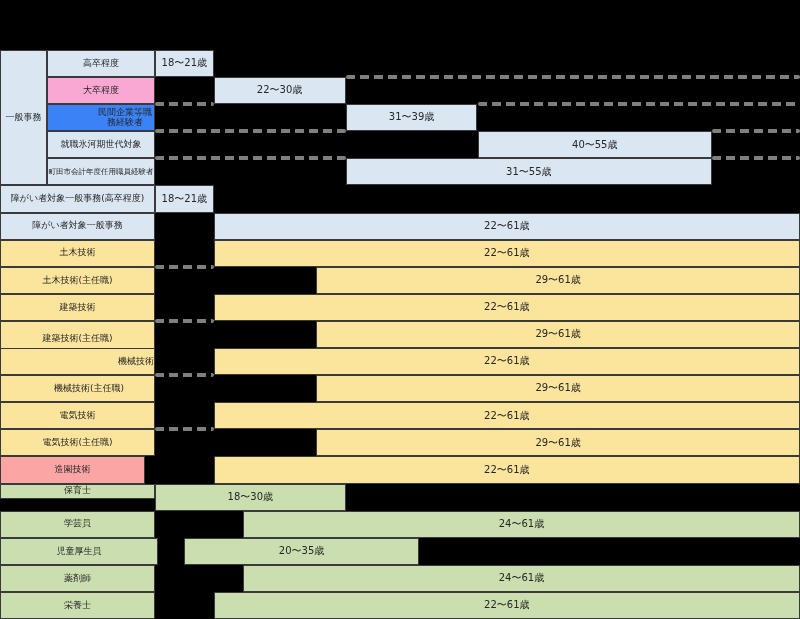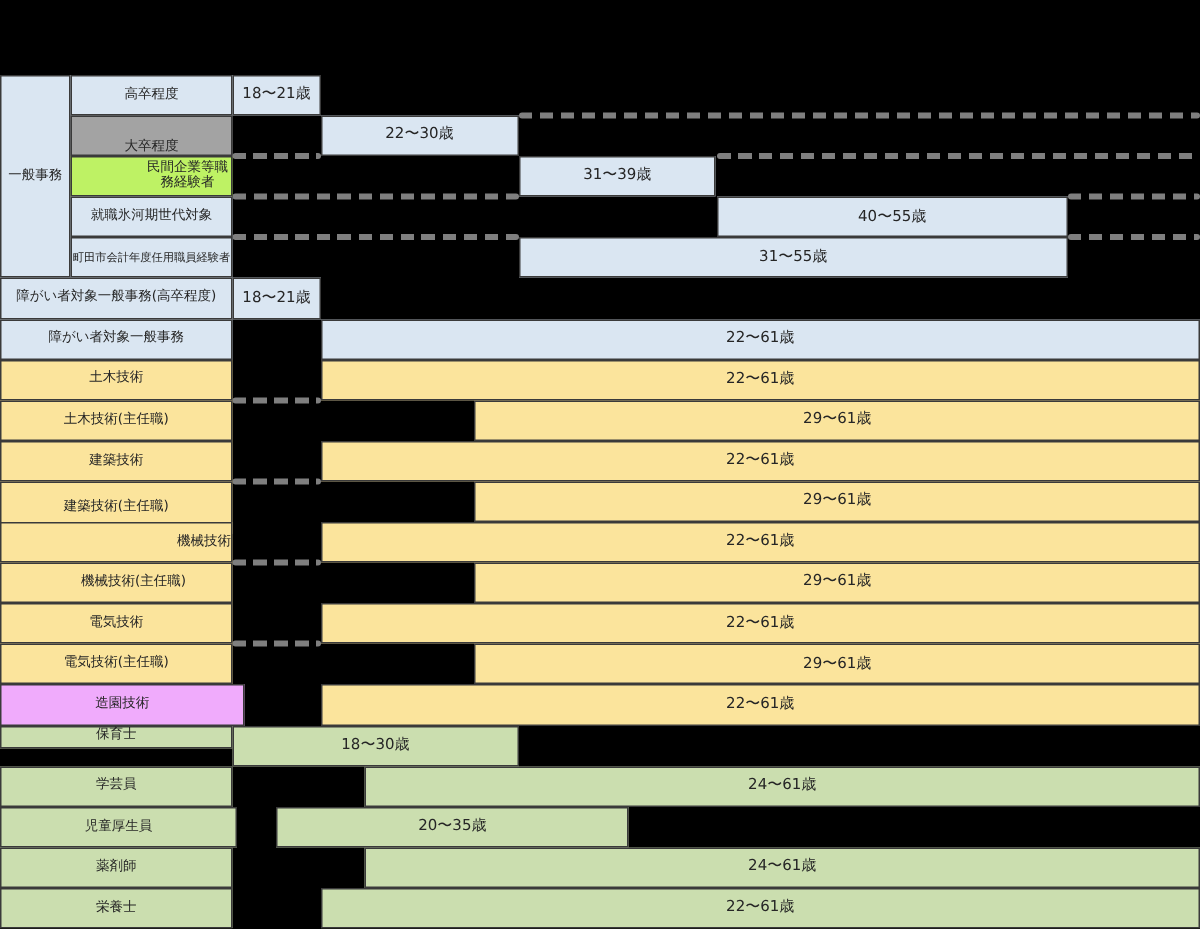--- a/index.html
+++ b/index.html
@@ -27,27 +27,27 @@
 <div class="stage" style="background: rgb(0, 0, 0);">
     <div class="cell label-cell" style="left: 47px; top: 50px; width: 108px; height: 27.0952px; background: rgb(218, 230, 242); border-color: rgb(58, 58, 58); color: rgb(38, 38, 38);">
       <span>高卒程度</span>
     </div>
     <div class="cell group-cell" style="left: 0px; top: 50px; width: 47px; height: 135.476px; background: rgb(218, 230, 242); border-color: rgb(58, 58, 58); color: rgb(38, 38, 38);">
       <span>一般事務</span>
     </div>
     <div class="cell bar" style="left: 155px; top: 50px; width: 58.6364px; height: 27.0952px; background: rgb(218, 230, 242); border-color: rgb(58, 58, 58); color: rgb(38, 38, 38);">
       <span>18〜21歳</span>
     </div>
-    <div class="cell label-cell" style="left: 47px; top: 77.0952px; width: 108px; height: 27.0952px; background: #a3a3a3; border-color: rgb(58, 58, 58); color: rgb(38, 38, 38); align-items: flex-end;">
+    <div class="cell label-cell" style="left: 47px; top: 77.0952px; width: 108px; height: 27.0952px; background: #f9a8d4; border-color: rgb(58, 58, 58); color: rgb(38, 38, 38);">
       <span>大卒程度</span>
     </div>
     <div class="cell bar" style="left: 213.636px; top: 77.0952px; width: 131.932px; height: 27.0952px; background: rgb(218, 230, 242); border-color: rgb(58, 58, 58); color: rgb(38, 38, 38);">
       <span>22〜30歳</span>
     </div>
-    <div class="cell label-cell" style="left: 47px; top: 104.19px; width: 108px; height: 27.0952px; background: #bef264; border-color: rgb(58, 58, 58); color: rgb(38, 38, 38); padding-left: 48px;">
+    <div class="cell label-cell" style="left: 47px; top: 104.19px; width: 108px; height: 27.0952px; background: #3b82f6; border-color: rgb(58, 58, 58); color: rgb(38, 38, 38); padding-left: 48px;">
       <span>民間企業等職務経験者</span>
     </div>
     <div class="cell bar" style="left: 345.568px; top: 104.19px; width: 131.932px; height: 27.0952px; background: rgb(218, 230, 242); border-color: rgb(58, 58, 58); color: rgb(38, 38, 38);">
       <span>31〜39歳</span>
     </div>
     <div class="cell label-cell" style="left: 47px; top: 131.286px; width: 108px; height: 27.0952px; background: rgb(218, 230, 242); border-color: rgb(58, 58, 58); color: rgb(38, 38, 38);">
       <span>就職氷河期世代対象</span>
     </div>
     <div class="cell bar" style="left: 477.5px; top: 131.286px; width: 234.545px; height: 27.0952px; background: rgb(218, 230, 242); border-color: rgb(58, 58, 58); color: rgb(38, 38, 38);">
       <span>40〜55歳</span>
@@ -111,21 +111,21 @@
     </div>
     <div class="cell bar" style="left: 213.636px; top: 402.238px; width: 586.364px; height: 27.0952px; background: rgb(251, 228, 156); border-color: rgb(58, 58, 58); color: rgb(38, 38, 38);">
       <span>22〜61歳</span>
     </div>
     <div class="cell label-cell" style="left: 0px; top: 429.333px; width: 155px; height: 27.0952px; background: rgb(251, 228, 156); border-color: rgb(58, 58, 58); color: rgb(38, 38, 38);">
       <span>電気技術(主任職)</span>
     </div>
     <div class="cell bar" style="left: 316.25px; top: 429.333px; width: 483.75px; height: 27.0952px; background: rgb(251, 228, 156); border-color: rgb(58, 58, 58); color: rgb(38, 38, 38);">
       <span>29〜61歳</span>
     </div>
-    <div class="cell label-cell" style="left: 0px; top: 456.429px; width: 163px; height: 27.0952px; background: #f0abfc; border-color: rgb(58, 58, 58); color: rgb(38, 38, 38);">
+    <div class="cell label-cell" style="left: 0px; top: 456.429px; width: 145px; height: 27.0952px; background: #fca5a5; border-color: rgb(58, 58, 58); color: rgb(38, 38, 38);">
       <span>造園技術</span>
     </div>
     <div class="cell bar" style="left: 213.636px; top: 456.429px; width: 586.364px; height: 27.0952px; background: rgb(251, 228, 156); border-color: rgb(58, 58, 58); color: rgb(38, 38, 38);">
       <span>22〜61歳</span>
     </div>
     <div class="cell label-cell" style="left: 0px; top: 483.524px; width: 155px; height: 15px; background: rgb(203, 222, 175); border-color: rgb(58, 58, 58); color: rgb(38, 38, 38);">
       <span>保育士</span>
     </div>
     <div class="cell bar" style="left: 155px; top: 483.524px; width: 190.568px; height: 27.0952px; background: rgb(203, 222, 175); border-color: rgb(58, 58, 58); color: rgb(38, 38, 38);">
       <span>18〜30歳</span>

